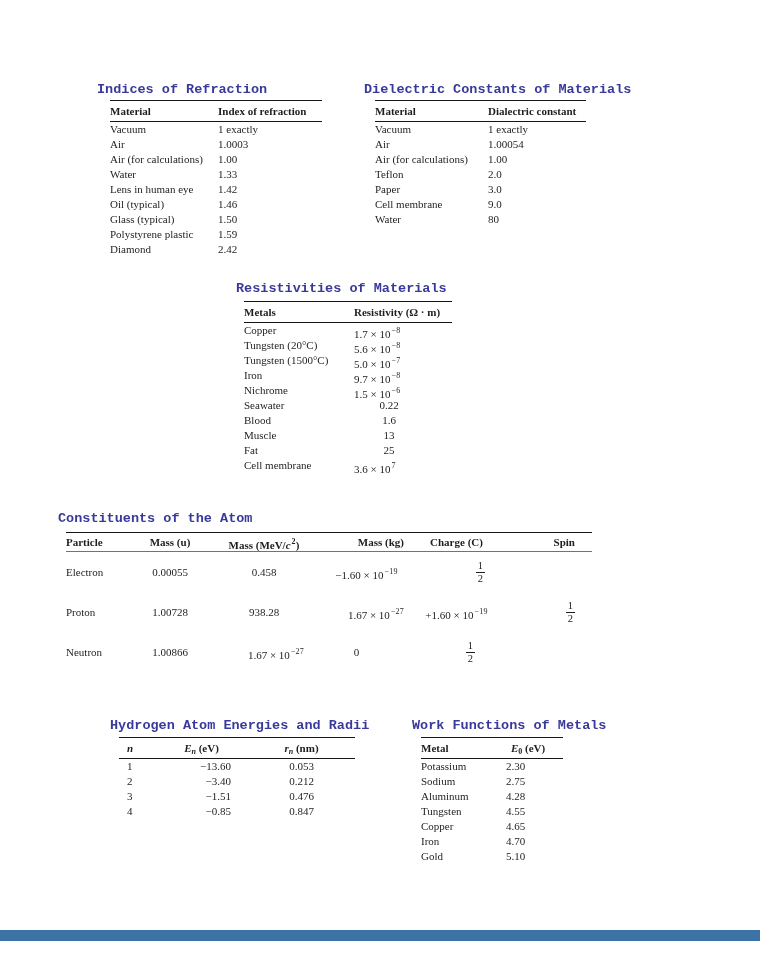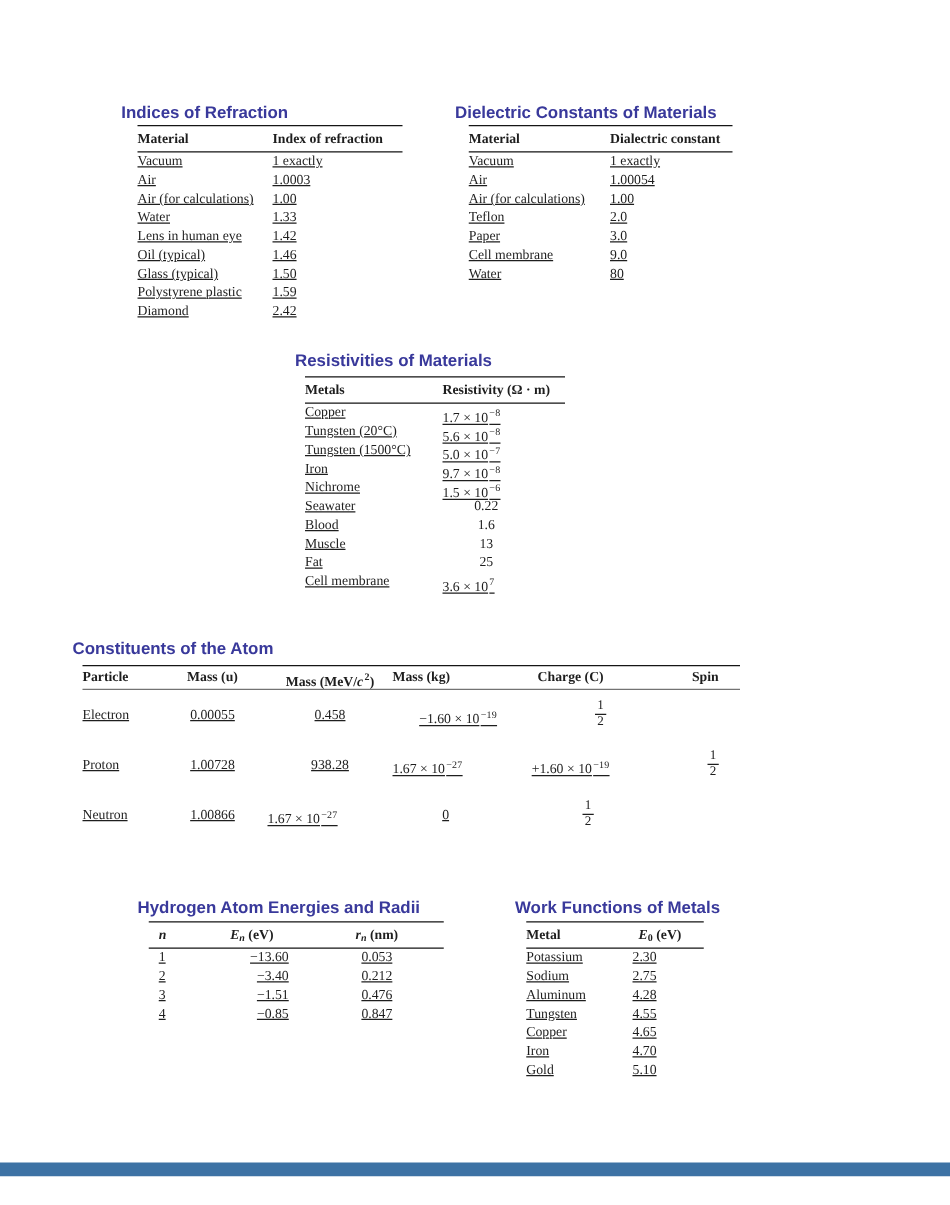--- a/index.html
+++ b/index.html
@@ -1,33 +1,33 @@
 <!DOCTYPE html>
 <html style="--accent: #39399b; --bar: #3d72a4;"><head>
 <meta charset="utf-8">
 <style>
   html,body{margin:0;padding:0;background:#ffffff;}
   .page{position:relative;width:760px;height:964px;background:#ffffff;overflow:hidden;
         font-family:"Liberation Serif",serif;color:#1e1e1e;}
-  .ttl{position:absolute;margin:0;font-family:Liberation Sans, sans-serif;font-weight:bold;
+  .ttl{position:absolute;margin:0;font-family:Liberation Mono, monospace;font-weight:bold;
        font-size:13.5px;line-height:16px;color:var(--accent,#39399b);white-space:nowrap;}
   .tbl{position:absolute;border-top:1.2px solid #151515;font-size:11px;}
   .thead{display:flex;height:20px;line-height:20px;border-bottom:1.5px solid #151515;font-weight:bold;}
-  .tr{display:flex;height:15px;line-height:15px;text-decoration:underline;}
+  .tr{display:flex;height:15px;line-height:15px;}
   .td{white-space:pre;box-sizing:border-box;overflow:visible;}
   
   .t-indices .c0{width:108px}        .t-indices .c1{width:104px}
   .t-dielectric .c0{width:113px}     .t-dielectric .c1{width:98px}
   .t-resistivity .c0{width:110px}    .t-resistivity .c1{width:97px}
   .t-constituents .tr{height:40px;line-height:40px;}
   .t-constituents .thead{height:18px;line-height:18px;border-bottom:1px solid #737373;}
   .t-constituents .c0{width:60px}
   .t-constituents .c1{width:88px;text-align:center}
   .t-constituents .c2{width:100px;text-align:center}
-  .t-constituents .c3{width:90px;text-align:left}
+  .t-constituents .c3{width:90px;text-align:right}
   .t-constituents .c4{width:105px;text-align:center}
   .t-constituents .c5{width:81px;text-align:right;padding-right:15px}
   .t-hydrogen .c0{width:35px;padding-left:8px}
   .t-hydrogen .c1{width:95px;text-align:right;padding-right:18px}
   .t-hydrogen .thead .c1{text-align:center;padding-right:0}
   .t-hydrogen .c2{width:105px;text-align:center}
   .t-work .c0{width:72px}
   .t-work .c1{width:70px;padding-left:13px}
   .t-work .thead .c1{text-align:center;padding-left:0}
   

